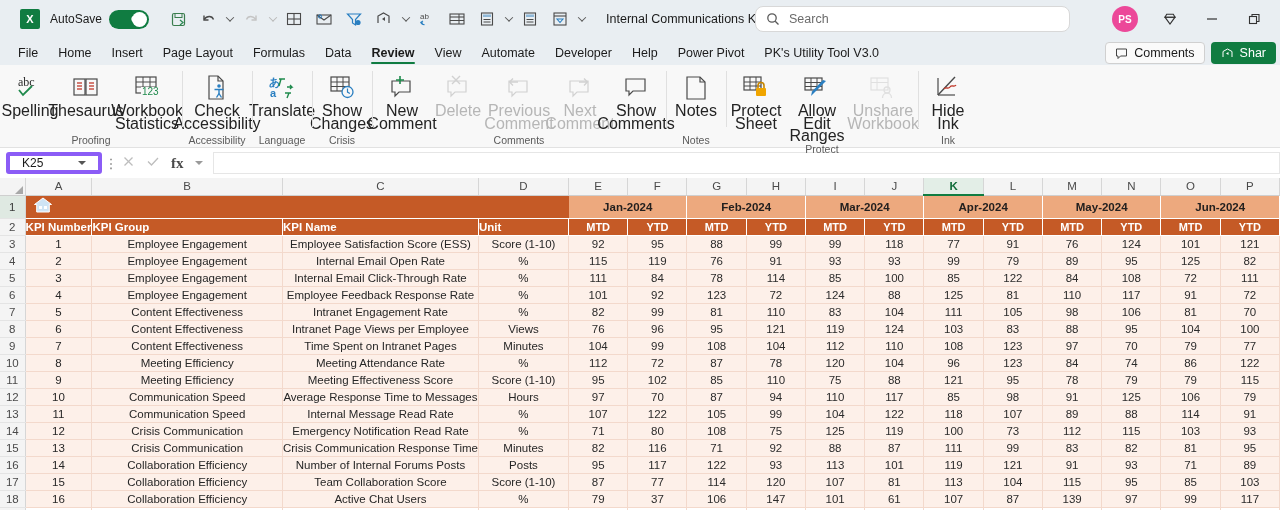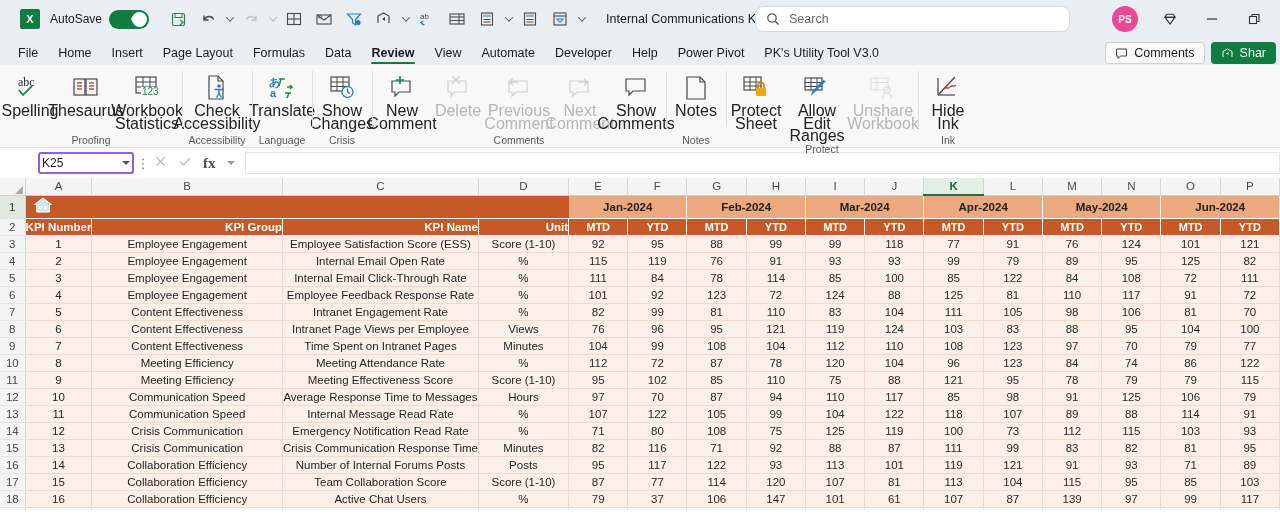--- a/index.html
+++ b/index.html
@@ -108,23 +108,23 @@
   }
   .rbtn .ico { height: 34px; display:flex; align-items:center; justify-content:center; }
   .rbtn .lbl { font-size: 16px; color:#232323; line-height: 12.5px; }
   .rbtn.wide { width: 66px; }
   .rbtn.disabled .lbl { color:#b6b6b6; }
   .rbtn.disabled .ico { opacity: .35; }
 
   
   .fbar { height: 30px; background:#fff; display:flex; align-items:center; padding: 2px 0 2px 6px; gap:0; }
   .namebox {
-    width: 96px; height: 22px; border:2px solid #8b5cf6; border-radius:3px; background:#fff;
-    display:flex; align-items:center; padding: 0 2px; font-size: 12px; color:#1b1b1b;
-    justify-content:space-between; cursor:pointer;margin-left:32px;
+    width: 96px; height: 22px; border:4px solid #8b5cf6; border-radius:3px; background:#fff;
+    display:flex; align-items:center; padding: 0 12px; font-size: 12px; color:#1b1b1b;
+    justify-content:space-between; cursor:pointer;
   }
   .namebox .nb-caret{ width:0;height:0;border-left:4px solid transparent;border-right:4px solid transparent;border-top:4.5px solid #555; }
   .dots { width: 18px; text-align:center; color:#777; font-size: 13px; cursor:pointer; letter-spacing:0; }
   .fb-icons { display:flex; align-items:center; gap: 11px; padding: 0 10px 0 2px; color:#b9b9b9; font-size: 13px; }
   .fb-fx { font-family:"Liberation Serif", serif; font-size:15px; color:#4a4a4a; font-weight:bold;}
   .fb-caret { width:0;height:0;border-left:4px solid transparent;border-right:4px solid transparent;border-top:4.5px solid #9a9a9a; }
   .finput { flex:1; height: 22px; border:1px solid #e6e6e6; border-left:1px solid #e6e6e6; background:#fff;
             font-size:12px; padding: 0 6px; display:flex; align-items:center; color:#1b1b1b; cursor:text;}
 
   
@@ -155,21 +155,21 @@
     border-right: 1px solid #f3d9cc; border-bottom: 1px solid #f3d9cc;
     font-size: 11.5px; color:#2b2b2b; text-align:center; background:#fdf0e9;
     overflow:hidden; white-space:nowrap; vertical-align: middle;
   }
   .cell.txt { color:#262626; }
 
   .hdr-banner {
     background:#c55a26; border-right:1px solid #c55a26; border-bottom:1px solid #fff;
   }
   .hdr-title {
-    background:#c55a26; color:#ffffff; font-size:11.5px; font-weight:bold; text-align:right;
+    background:#c55a26; color:#ffffff; font-size:11.5px; font-weight:bold; text-align:left;
     border-right:1px solid #ffffff; border-bottom:1px solid #ffffff; white-space:nowrap;
   }
   .hdr-month {
     background:#eda97e; color:#23201f; font-size:11.5px; font-weight:bold; text-align:center;
     border-right:1px solid #ffffff; border-bottom:1px solid #ffffff;
   }
   .hdr-sub {
     background:#c55a26; color:#ffffff; font-size:11px; font-weight:bold; text-align:center;
     border-right:1px solid #ffffff; border-bottom:1px solid #ffffff;
   }

